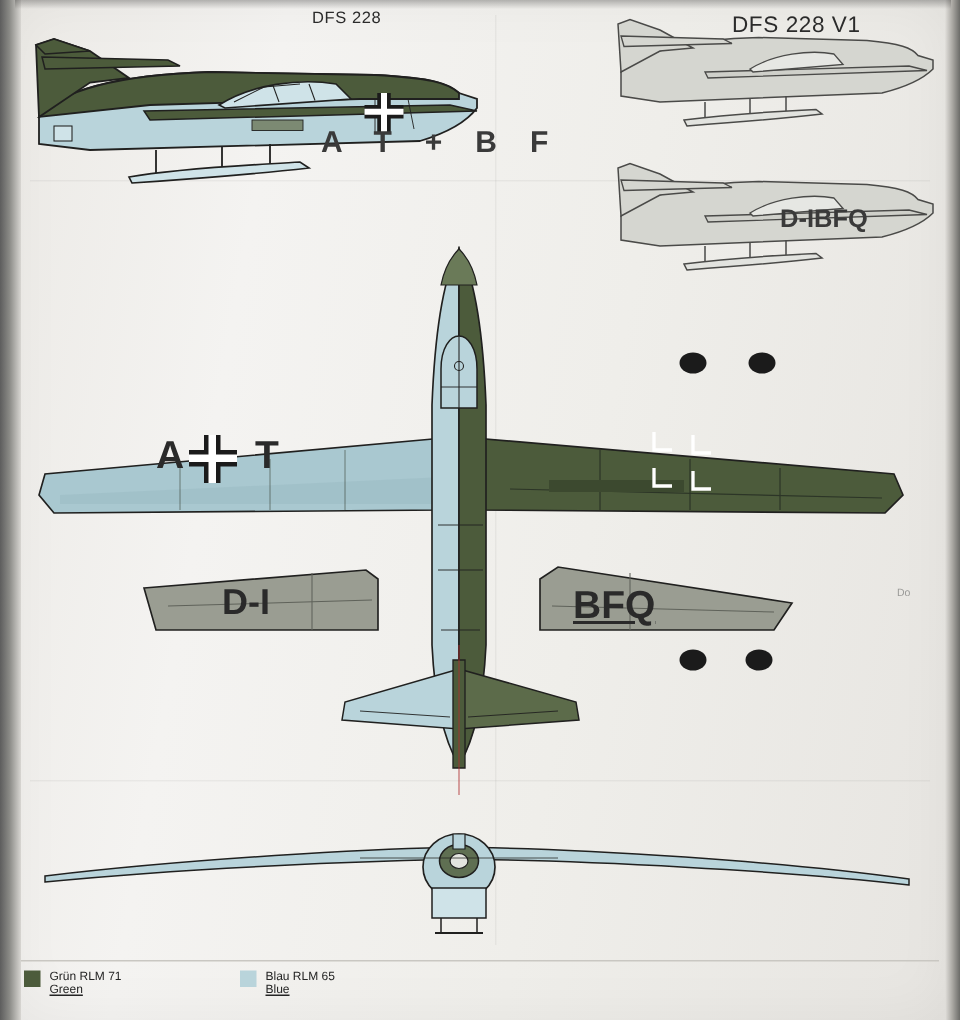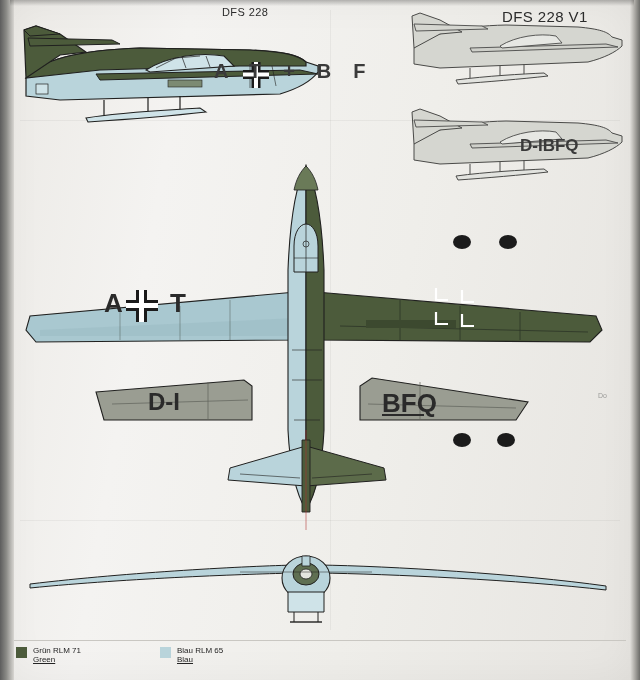--- a/index.html
+++ b/index.html
@@ -47,21 +47,20 @@
   .crease {
     position: absolute;
     background: rgba(0,0,0,0.045);
   }
   .label {
     position: absolute;
     color: #2b2b2b;
     font-size: 11px;
     letter-spacing: 0.4px;
     white-space: nowrap;
-    margin-left: 14px;
   }
   .faint {
     position: absolute;
     color: #9a9a98;
     font-size: 7px;
     white-space: nowrap;
   }
 
   svg.draw {
     position: absolute;
@@ -284,37 +283,37 @@
     </g>
 
     <g>
       <ellipse cx="462" cy="242" rx="9" ry="7" fill="#1b1b1b"></ellipse>
       <ellipse cx="508" cy="242" rx="9" ry="7" fill="#1b1b1b"></ellipse>
       <ellipse cx="462" cy="440" rx="9" ry="7" fill="#1b1b1b"></ellipse>
       <ellipse cx="506" cy="440" rx="9" ry="7" fill="#1b1b1b"></ellipse>
     </g>
   </svg>
 
-  <div class="reg-text" style="left:214px;top:60px;font-size:20px;letter-spacing:22px;color:#3a3a3a;">AT+BF</div>
+  <div class="reg-text" style="left:214px;top:84px;font-size:20px;letter-spacing:22px;color:#3a3a3a;">AT+BF</div>
   <div class="reg-text" style="left:520px;top:136px;font-size:17px;color:#3a3a3a;">D-IBFQ</div>
   <div class="reg-text" style="left:104px;top:288px;font-size:26px;color:#2a2a2a;">A</div>
   <div class="reg-text" style="left:170px;top:288px;font-size:26px;color:#2a2a2a;">T</div>
   <div class="reg-text" style="left:148px;top:388px;font-size:24px;color:#2a2a2a;">D-I</div>
   <div class="reg-text" style="left:382px;top:388px;font-size:26px;color:#2a2a2a;text-decoration:underline;">BFQ</div>
 
   <div class="legend-rule"></div>
   <div class="legend">
     <div class="legend-item">
       <div class="swatch" style="background:#4c5b3b"></div>
       <div class="legend-text">
         <span class="l1">Grün RLM 71</span>
         <span class="l2">Green</span>
       </div>
     </div>
     <div class="legend-item">
       <div class="swatch" style="background:#b9d4db"></div>
       <div class="legend-text">
         <span class="l1">Blau RLM 65</span>
-        <span class="l2">Blau</span>
+        <span class="l2">Blue</span>
       </div>
     </div>
   </div>
 </div>
 
 </body></html>

